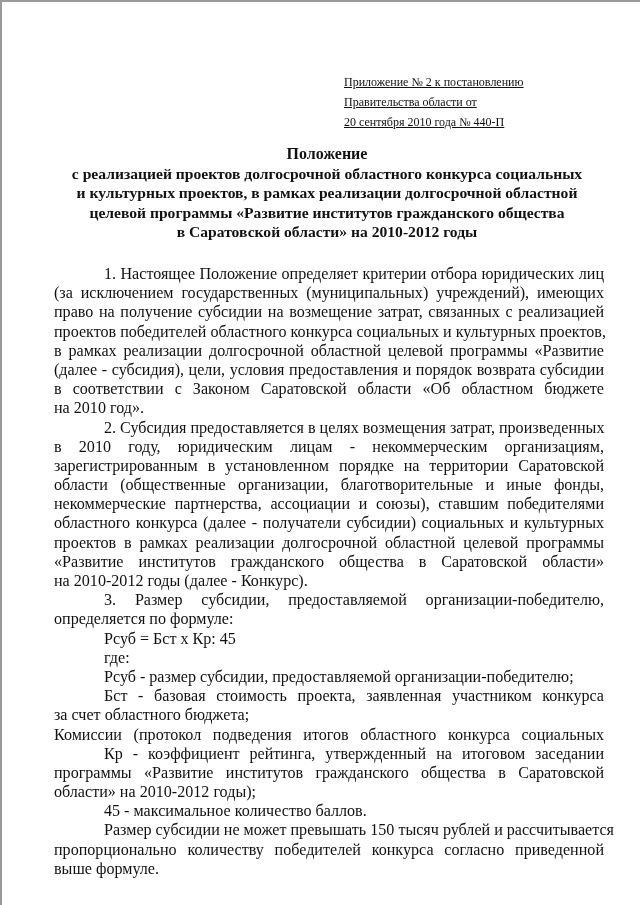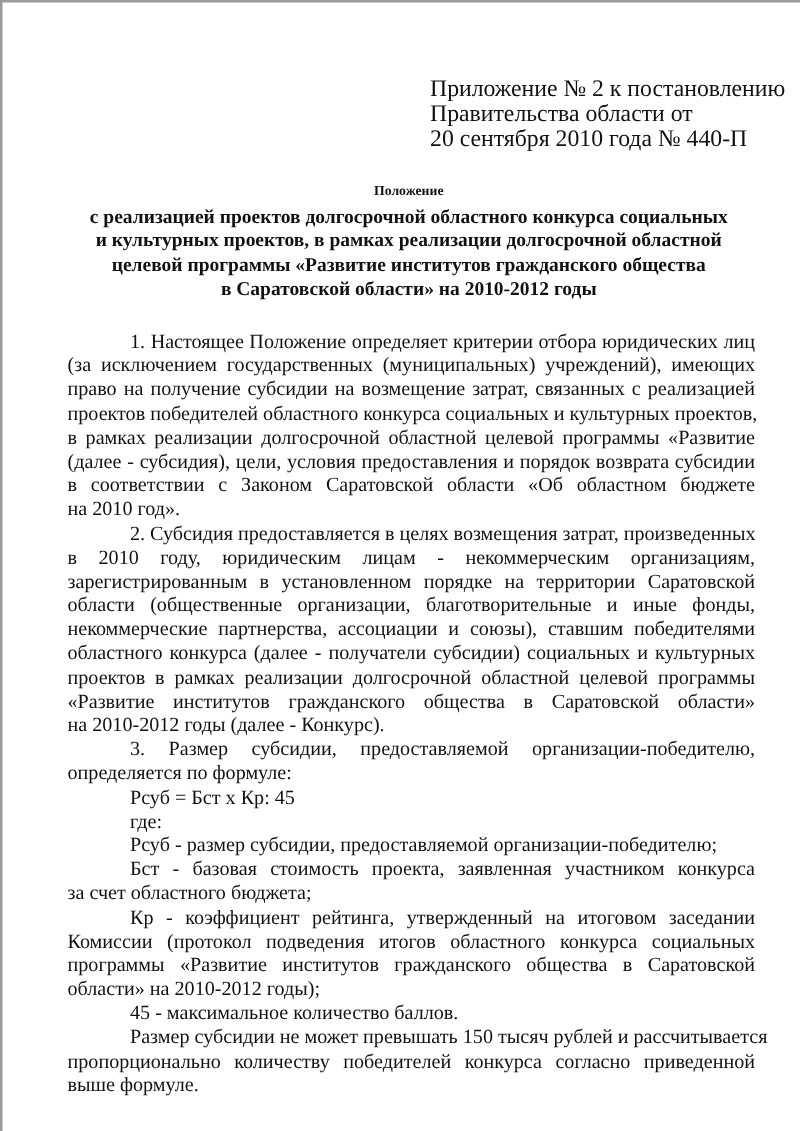--- a/index.html
+++ b/index.html
@@ -12,35 +12,36 @@
   .page {
     position: relative;
     width: 640px; height: 905px;
     box-sizing: border-box;
     border-top: 2px solid #9a9a9a;
     border-left: 2px solid #9a9a9a;
     background: #ffffff;
   }
   .appendix {
     position: absolute;
-    left: 342px; top: 60px;
-    font-size: 19px;
+    left: 342px; top: 70px;
+    font-size: 12px;
     line-height: 20px;
+    text-decoration: underline;
   }
   .appendix div { white-space: nowrap; }
   .title-block {
     position: absolute;
     left: 40px; width: 570px; top: 142px;
     text-align: center;
     font-weight: bold;
     font-size: 15.6px;
     line-height: 19.6px;
   }
   .title-block div { white-space: nowrap; }
-  .title-block .main-title { font-size: 11px; }
+  .title-block .main-title { font-size: 16px; }
   .body {
     position: absolute;
     left: 52px; width: 550px; top: 262px;
     font-size: 16.1px;
     line-height: 19.2px;
   }
   .line {
     display: block;
     white-space: nowrap;
     text-align: justify;
@@ -104,22 +105,22 @@
     <div>
       <span class="line last ind">Рсуб - размер субсидии, предоставляемой организации-победителю;</span>
     </div>
 
     <div>
       <span class="line ind">Бст - базовая стоимость проекта, заявленная участником конкурса</span>
       <span class="line last">за счет областного бюджета;</span>
     </div>
 
     <div>
+      <span class="line">Комиссии (протокол подведения  итогов областного конкурса социальных</span>
       <span class="line ind">Кр - коэффициент рейтинга, утвержденный на итоговом заседании</span>
-      <span class="line">Комиссии (протокол подведения  итогов областного конкурса социальных</span>
       <span class="line">программы «Развитие институтов  гражданского общества в Саратовской</span>
       <span class="line last">области» на 2010-2012 годы);</span>
     </div>
 
     <div>
       <span class="line last ind">45 - максимальное количество баллов.</span>
     </div>
 
     <div>
       <span class="line ind">Размер субсидии не может превышать 150 тысяч рублей и рассчитывается</span>

